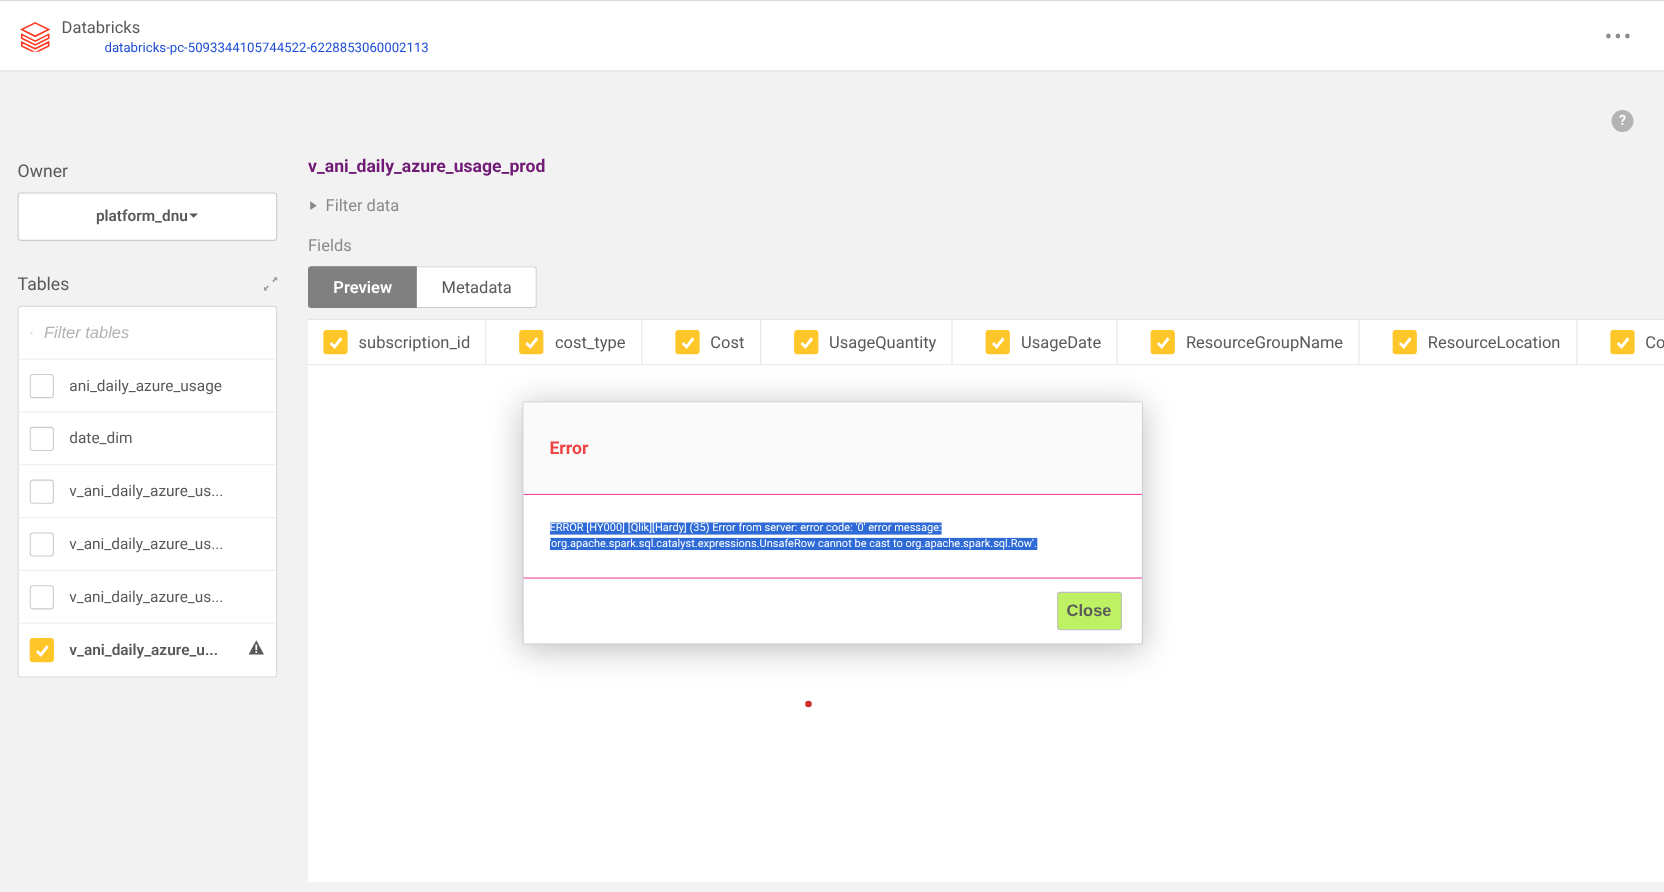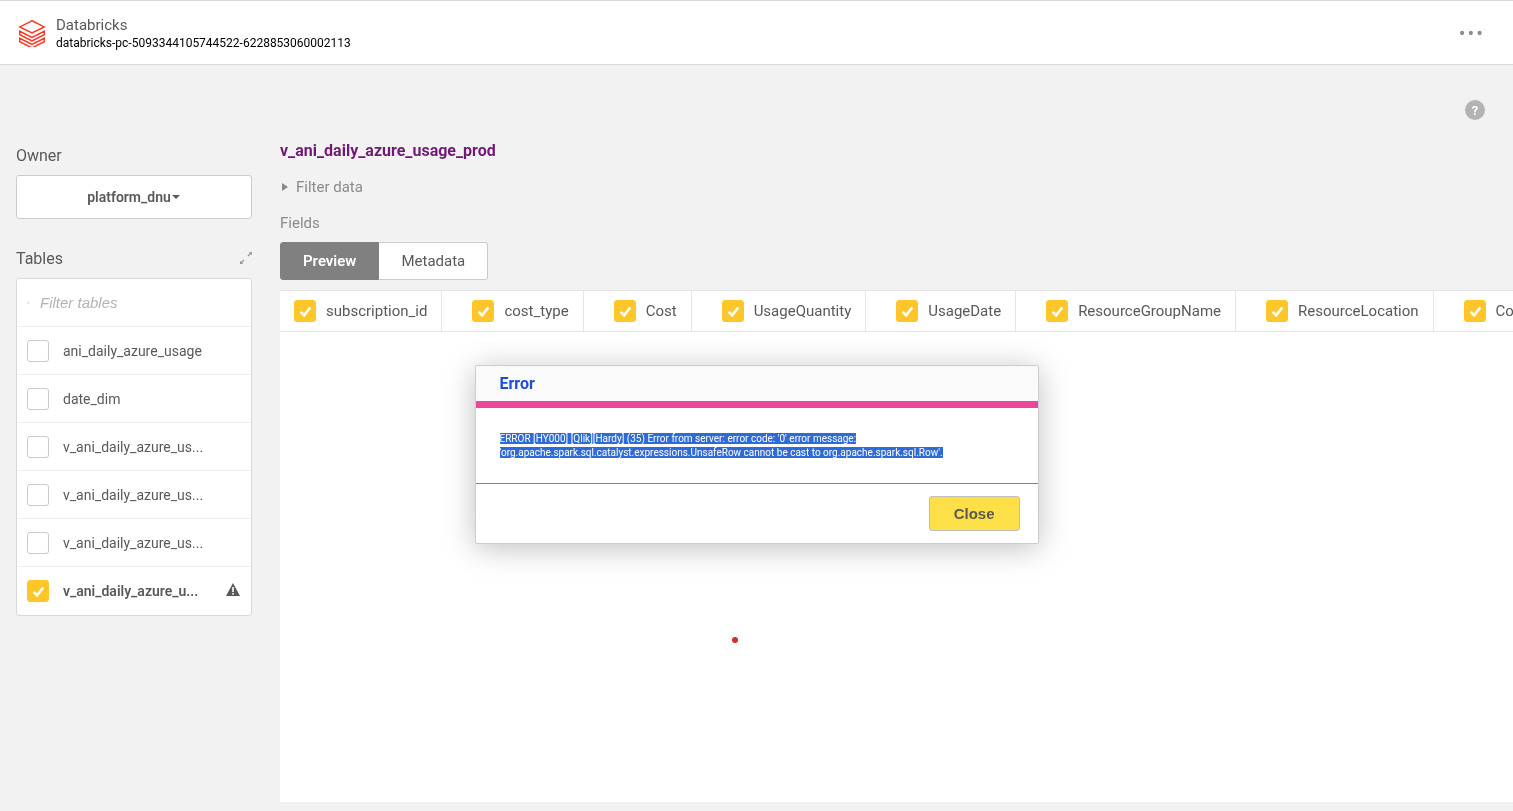--- a/index.html
+++ b/index.html
@@ -21,21 +21,21 @@
   display: flex;
   align-items: center;
   padding: 0 18px;
 }
 .header-logo {
   width: 28px; height: 28px; margin-right: 10px;
   display: flex; align-items: center; justify-content: center;
 }
 .header-titles { display: flex; flex-direction: column; }
 .header-title { font-size: 15px; color: #595959; }
-.header-subtitle { font-size: 12px; color: #000000; margin-top: 2px; }
+.header-subtitle { font-size: 12px; color: #1d4ed8; margin-top: 2px; margin-left: 39px; }
 .header-more {
   margin-left: auto; font-size: 20px; color: #8c8c8c; letter-spacing: 2px;
   padding: 6px 10px; cursor: pointer;
 }
 .help-icon {
   position: absolute; top: 100px; right: 28px;
   width: 20px; height: 20px; border-radius: 50%;
   background: #b3b3b3; color: #fff;
   display: flex; align-items: center; justify-content: center;
   font-size: 13px; font-weight: bold; cursor: pointer;
@@ -137,38 +137,38 @@
   pointer-events: none;
 }
 .modal {
   margin-top: 365px;
   width: 564px; background: #fff; border: 1px solid #ccc;
   box-shadow: 0 4px 30px rgba(0,0,0,0.25);
   pointer-events: auto;
   border-radius: 2px;
 }
 .modal-header {
-  padding: 8px 24px; border-bottom: 7px solid #ec4899;
-  font-size: 16px; font-weight: 700; color: #1d4ed8;
+  padding: 32px 24px; border-bottom: 1px solid #ec4899;
+  font-size: 16px; font-weight: 700; color: #ef4444;
   background: #fafafa;
 }
 .modal-body {
   padding: 24px; font-size: 10px; line-height: 1.35;
   border-bottom: 1px solid #ec4899;
 }
 .modal-body .sel {
   background: #2f6bd6; color: #fff;
   display: inline;
 }
 .modal-footer {
   padding: 12px 18px; display: flex; justify-content: flex-end;
 }
 .close-btn {
-  background: #fde047; border: 1px solid #bfbfbf; border-radius: 3px;
-  padding: 8px 24px; font-size: 15px; font-weight: 600; color: #595959;
+  background: #bef264; border: 1px solid #bfbfbf; border-radius: 3px;
+  padding: 8px 8px; font-size: 15px; font-weight: 600; color: #595959;
   cursor: pointer;
 }
 </style>
 </head>
 <body>
 
 <div class="header">
   <div class="header-logo">
     <svg viewBox="0 0 32 32" width="28" height="28">
       <path d="M16 2 L30 9 L16 16 L2 9 Z M2 14 L16 21 L30 14 L30 18 L16 25 L2 18 Z M2 22 L16 29 L30 22 L30 26 L16 33 L2 26 Z" fill="none" stroke="#ff3621" stroke-width="1.6"></path>

